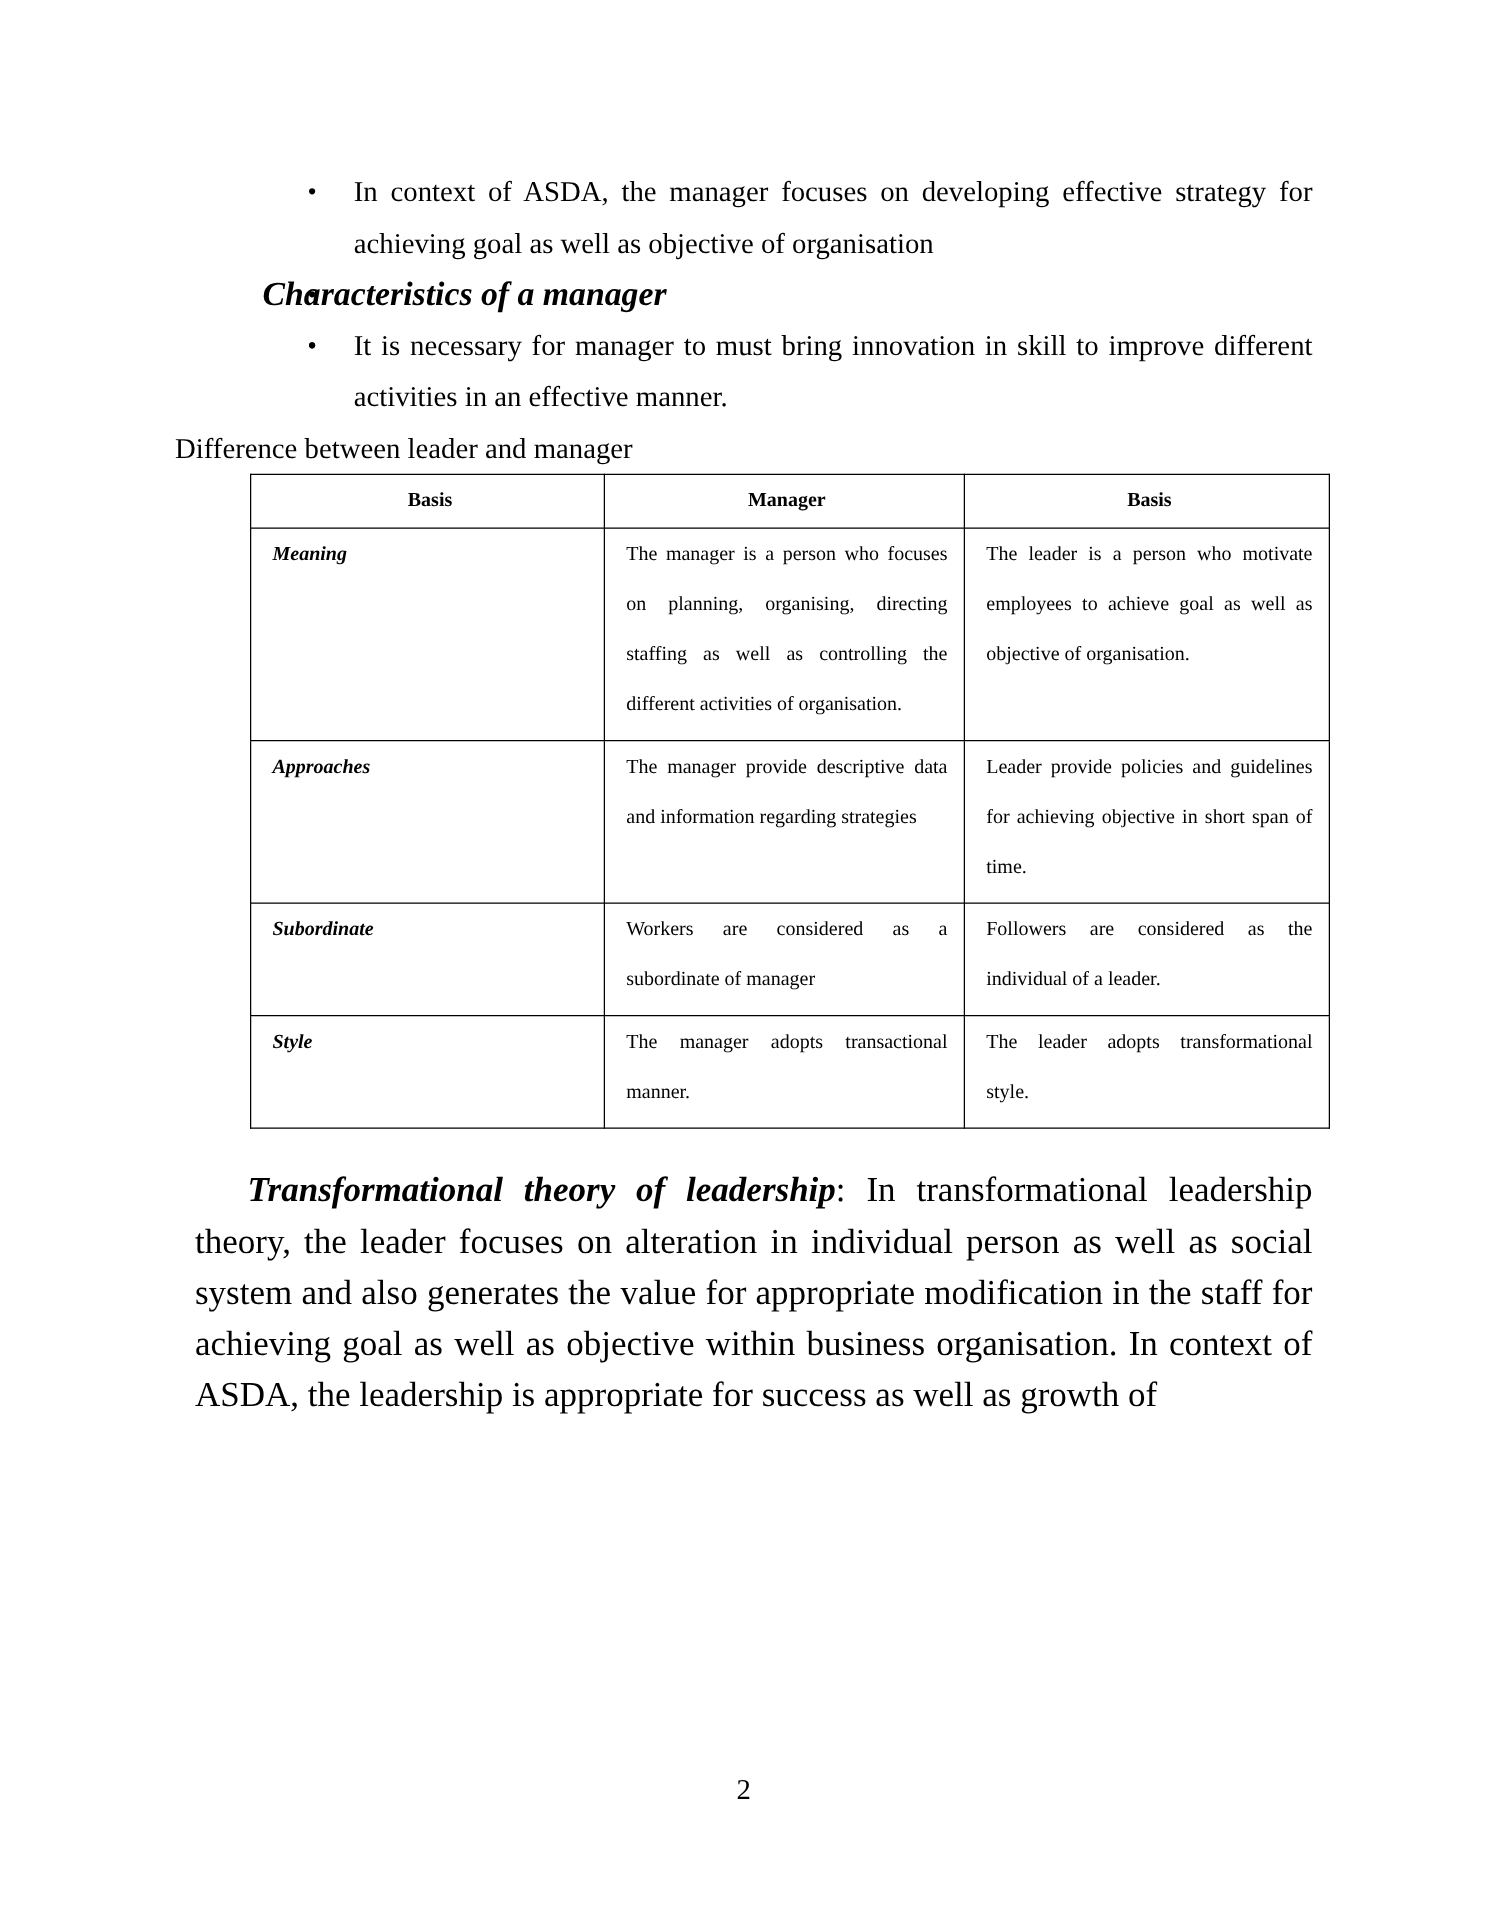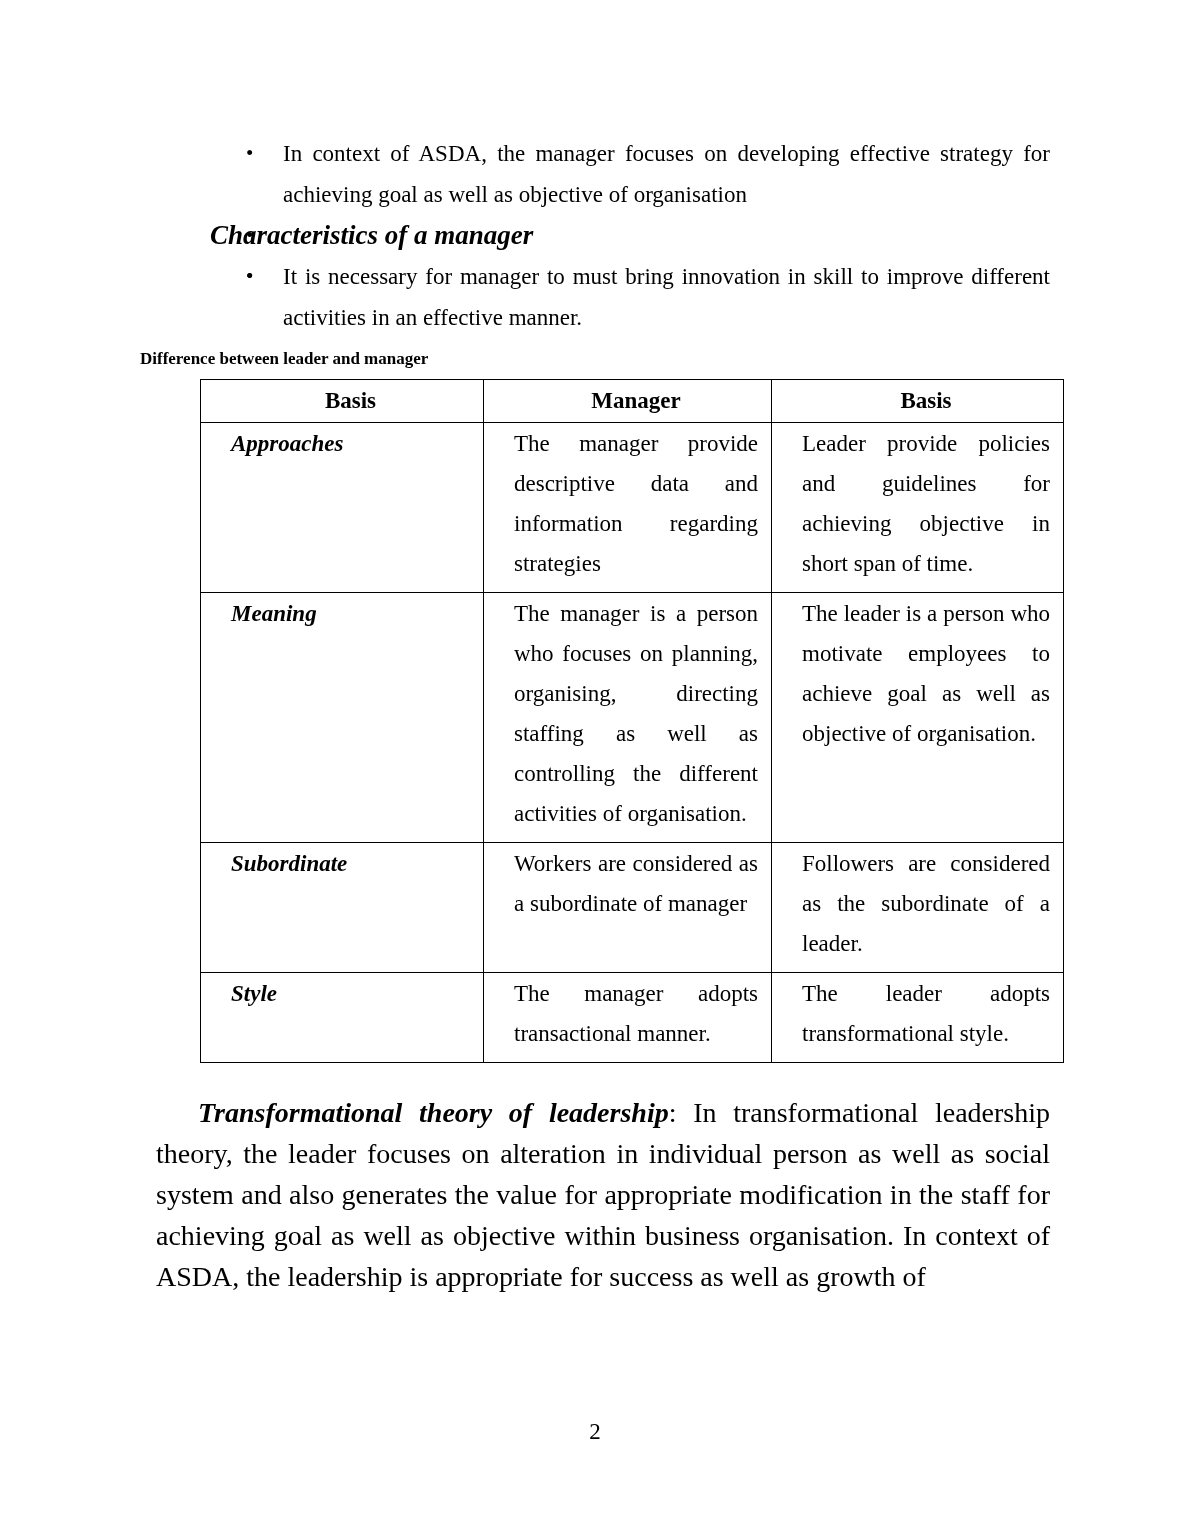--- a/index.html
+++ b/index.html
@@ -38,37 +38,37 @@
   }
   .char-heading {
     margin: 0 0 0 70px;
     font-size: 27px;
     line-height: 41px;
     font-weight: bold;
     font-style: italic;
   }
   .diff-heading {
     margin: 0;
-    font-size: 17px;
+    font-size: 23px;
     line-height: 41px;
-    font-weight: bold;
+    font-weight: normal;
   }
   table.cmp {
     border-collapse: collapse;
     table-layout: fixed;
     margin-left: 60px;
     width: 863px;
   }
   table.cmp th,
   table.cmp td {
     border: 1.5px solid #000000;
-    font-size: 23px;
+    font-size: 16px;
     line-height: 40px;
     vertical-align: top;
-    padding: 1px 13px 8px 30px;
+    padding: 1px 13px 8px 17px;
     box-sizing: border-box;
   }
   table.cmp th {
     font-weight: bold;
     text-align: center;
     padding-top: 1px;
     padding-bottom: 1px;
   }
   td.basis {
     font-weight: bold;
@@ -139,33 +139,33 @@
     </colgroup>
     <thead>
       <tr>
         <th>Basis</th>
         <th>Manager</th>
         <th>Basis</th>
       </tr>
     </thead>
     <tbody>
       <tr>
+        <td class="basis">Meaning</td>
+        <td class="cell">The manager is a person who focuses on planning, organising, directing staffing as well as controlling the different activities of organisation.</td>
+        <td class="cell">The leader is a person who motivate employees to achieve goal as well as objective of organisation.</td>
+      </tr>
+      <tr>
         <td class="basis">Approaches</td>
         <td class="cell">The manager provide descriptive data and information regarding strategies</td>
         <td class="cell">Leader provide policies and guidelines for achieving objective in short span of time.</td>
       </tr>
       <tr>
-        <td class="basis">Meaning</td>
-        <td class="cell">The manager is a person who focuses on planning, organising, directing staffing as well as controlling the different activities of organisation.</td>
-        <td class="cell">The leader is a person who motivate employees to achieve goal as well as objective of organisation.</td>
-      </tr>
-      <tr>
         <td class="basis">Subordinate</td>
         <td class="cell">Workers are considered as a subordinate of manager</td>
-        <td class="cell">Followers are considered as the subordinate of a leader.</td>
+        <td class="cell">Followers are considered as the individual of a leader.</td>
       </tr>
       <tr>
         <td class="basis">Style</td>
         <td class="cell">The manager adopts transactional manner.</td>
         <td class="cell">The leader adopts transformational style.</td>
       </tr>
     </tbody>
   </table>
 
   <p class="trans-para"><span class="lead">Transformational theory of leadership</span><span>: In transformational leadership theory, the leader focuses on alteration in individual person as well as social system and also generates the value for appropriate modification in the staff for achieving goal as well as objective within business organisation. In context of ASDA, the leadership is appropriate for success as well as growth of</span></p>

